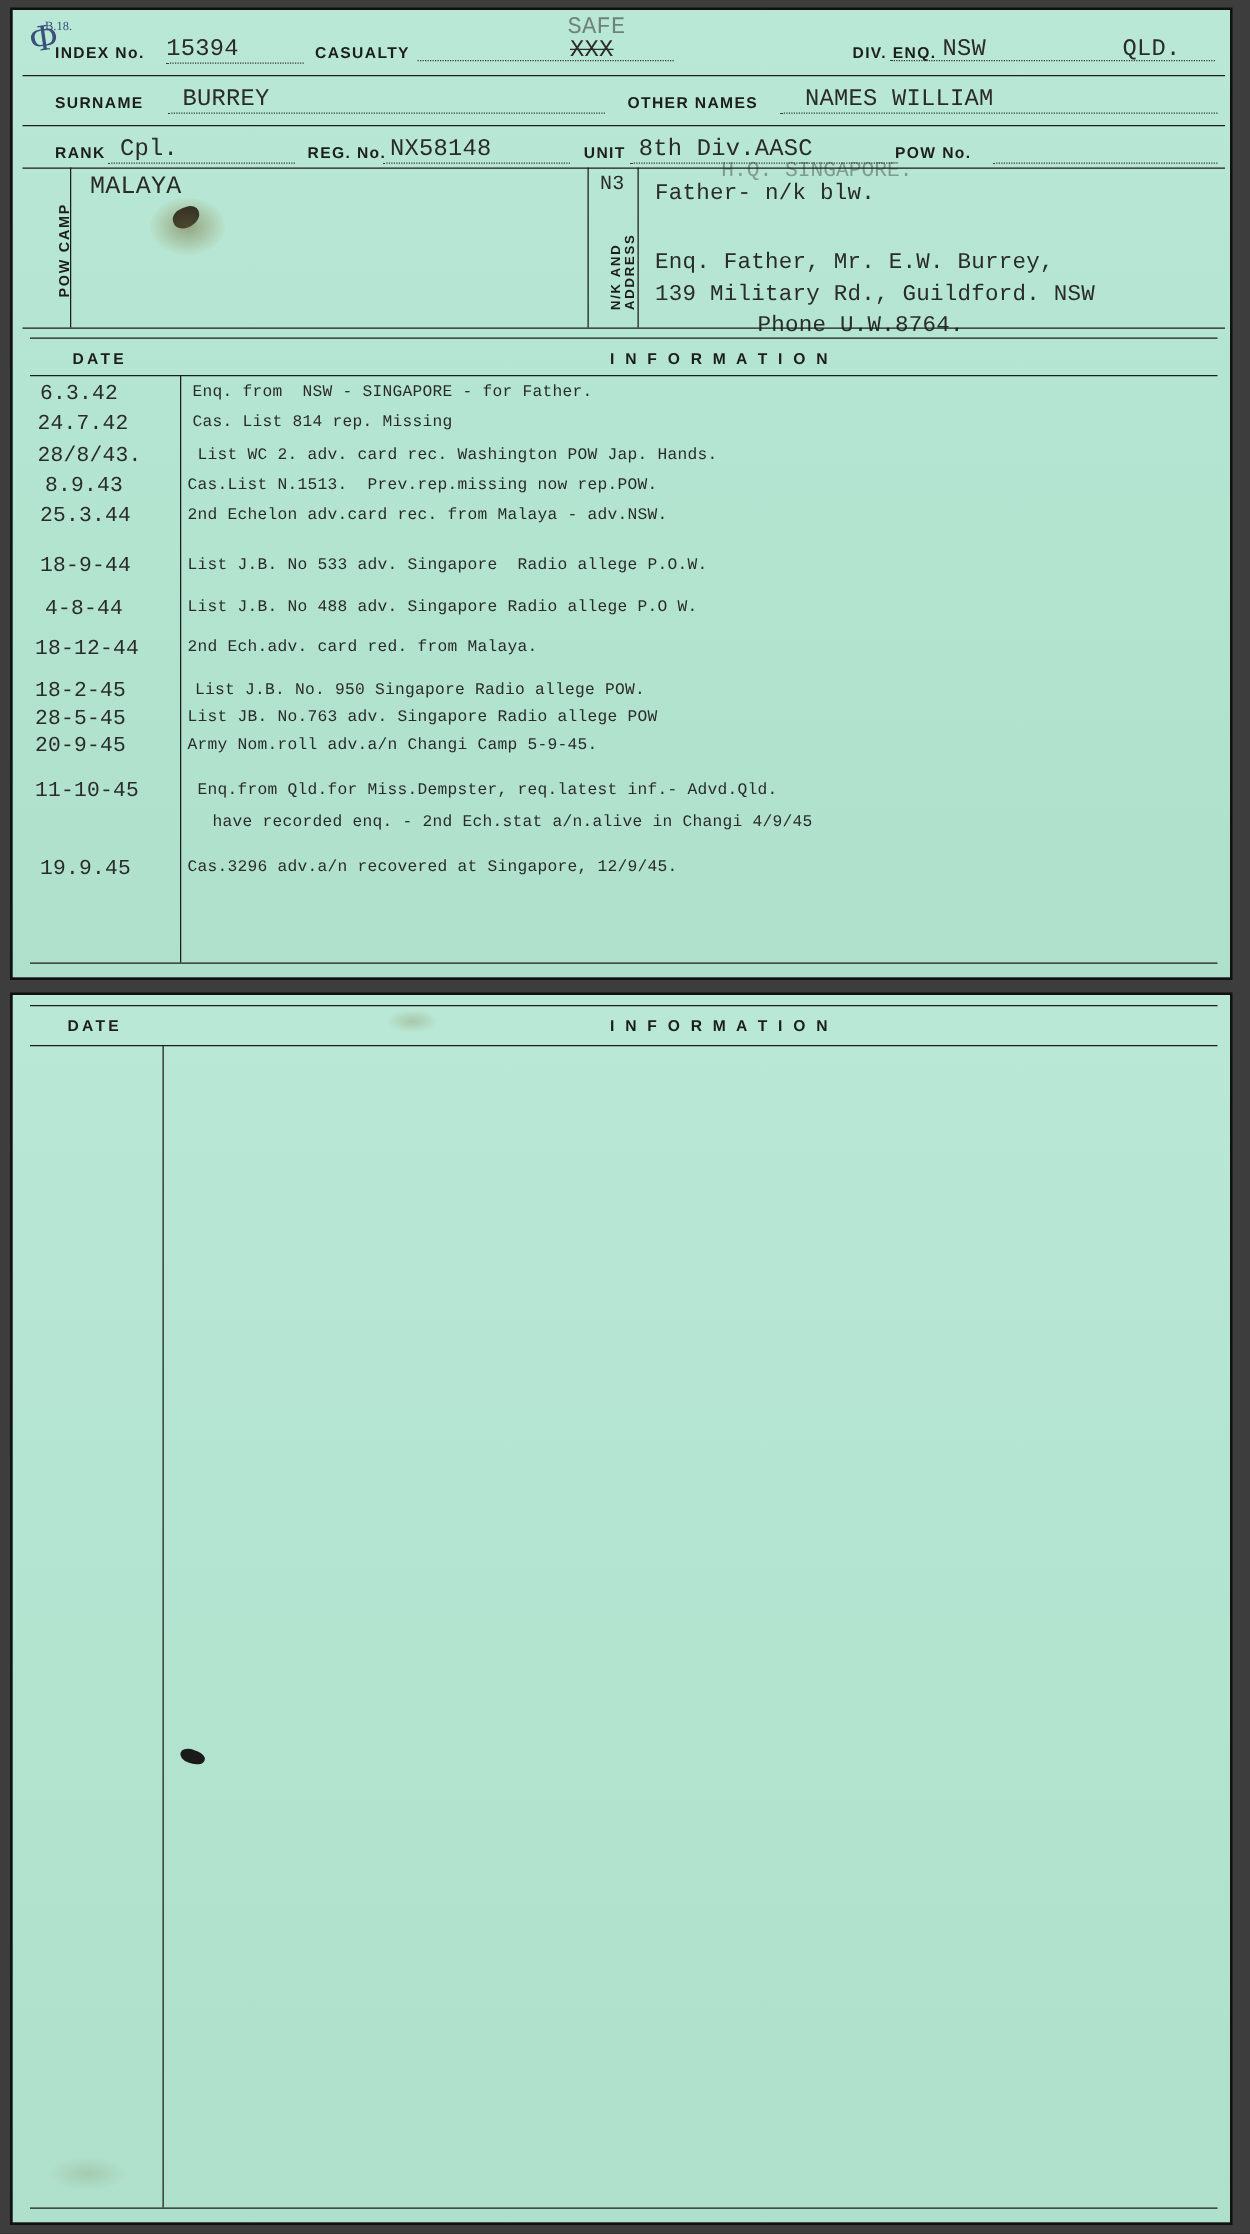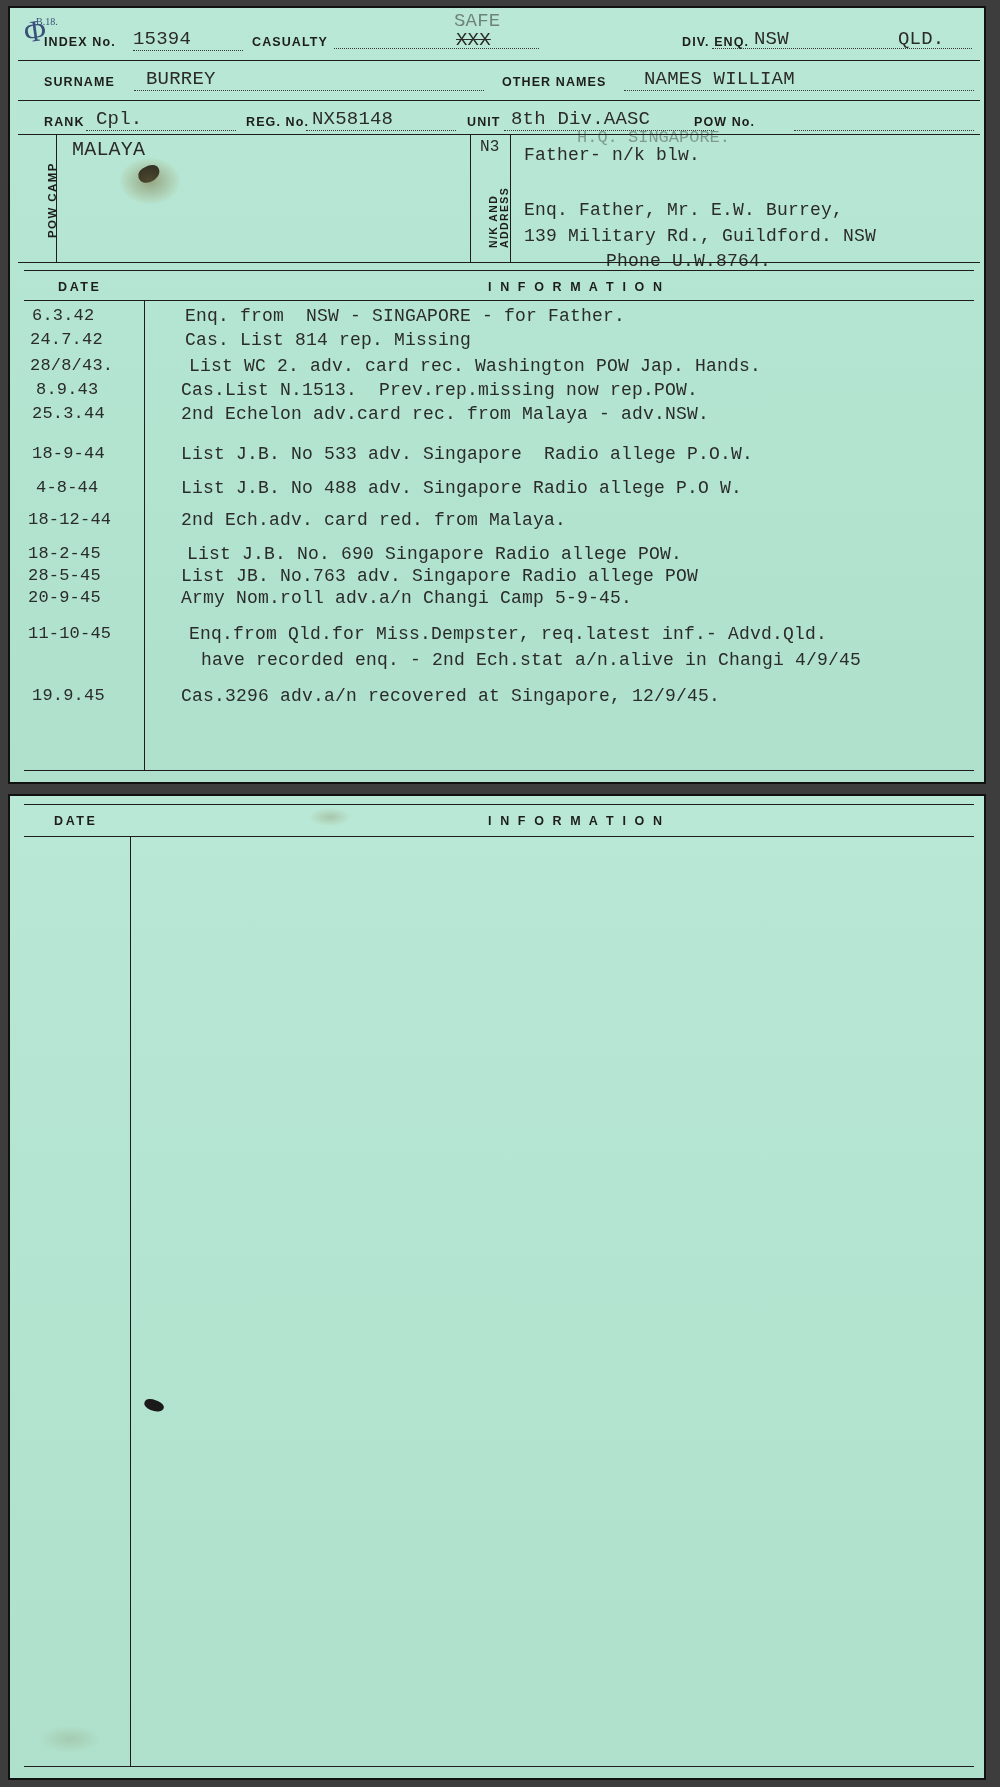--- a/index.html
+++ b/index.html
@@ -112,24 +112,23 @@
 
   .entry-date {
     position: absolute;
     font-size: 17px;
     text-align: left;
     white-space: pre;
     color: #2b2b2b;
   }
   .entry-text {
     position: absolute;
-    font-size: 18px;
+    font-size: 13px;
     white-space: pre;
     color: #2b2b2b;
-    margin-left: 31px;
   }
 
   .strike {
     position: absolute;
     text-decoration: line-through;
   }
 
   .pencil {
     position: absolute;
     font-family: "Liberation Serif", serif;
@@ -201,21 +200,21 @@
       <span class="lbl printed" style="left:20px;">RANK</span>
       <span class="val typed" style="left:72px;">Cpl.</span>
       <span class="dots" style="position:absolute; left:62px; top:24px; width:150px;"></span>
       <span class="lbl printed" style="left:222px;">REG. No.</span>
       <span class="val typed" style="left:288px;">NX58148</span>
       <span class="dots" style="position:absolute; left:282px; top:24px; width:150px;"></span>
       <span class="lbl printed" style="left:443px;">UNIT</span>
       <span class="val typed" style="left:487px;">8th Div.AASC</span>
       <span class="faint" style="left:553px; top:-14px;margin-top:36px;">H.Q. SINGAPORE.</span>
       <span class="dots" style="position:absolute; left:480px; top:24px; width:210px;"></span>
-      <span class="lbl printed" style="left:670px;text-align:right;">POW No.</span>
+      <span class="lbl printed" style="left:692px;text-align:right;">POW No.</span>
       <span class="dots" style="position:absolute; left:770px; top:24px; width:180px;"></span>
     </div>
 
     <div class="hline" style="left:8px; top:126px; width:962px;"></div>
 
     <div class="vline" style="left:46px; top:126px; height:128px;"></div>
     <div class="vline" style="left:460px; top:126px; height:128px;"></div>
     <div class="vline" style="left:500px; top:126px; height:128px;"></div>
 
     <div class="rot" style="left:36px; top:230px;">POW CAMP</div>
@@ -261,21 +260,21 @@
       <div class="entry-date typed" style="left:22px;  top:436px;">18-9-44</div>
       <div class="entry-text typed" style="left:140px; top:436px;">List J.B. No 533 adv. Singapore  Radio allege P.O.W.</div>
 
       <div class="entry-date typed" style="left:26px;  top:470px;">4-8-44</div>
       <div class="entry-text typed" style="left:140px; top:470px;">List J.B. No 488 adv. Singapore Radio allege P.O W.</div>
 
       <div class="entry-date typed" style="left:18px;  top:502px;">18-12-44</div>
       <div class="entry-text typed" style="left:140px; top:502px;">2nd Ech.adv. card red. from Malaya.</div>
 
       <div class="entry-date typed" style="left:18px;  top:536px;">18-2-45</div>
-      <div class="entry-text typed" style="left:146px; top:536px;">List J.B. No. 690 Singapore Radio allege POW.</div>
+      <div class="entry-text typed" style="left:146px; top:536px;">List J.B. No. 950 Singapore Radio allege POW.</div>
 
       <div class="entry-date typed" style="left:18px;  top:558px;">28-5-45</div>
       <div class="entry-text typed" style="left:140px; top:558px;">List JB. No.763 adv. Singapore Radio allege POW</div>
 
       <div class="entry-date typed" style="left:18px;  top:580px;">20-9-45</div>
       <div class="entry-text typed" style="left:140px; top:580px;">Army Nom.roll adv.a/n Changi Camp 5-9-45.</div>
 
       <div class="entry-date typed" style="left:18px;  top:616px;">11-10-45</div>
       <div class="entry-text typed" style="left:148px; top:616px;">Enq.from Qld.for Miss.Dempster, req.latest inf.- Advd.Qld.</div>
 

